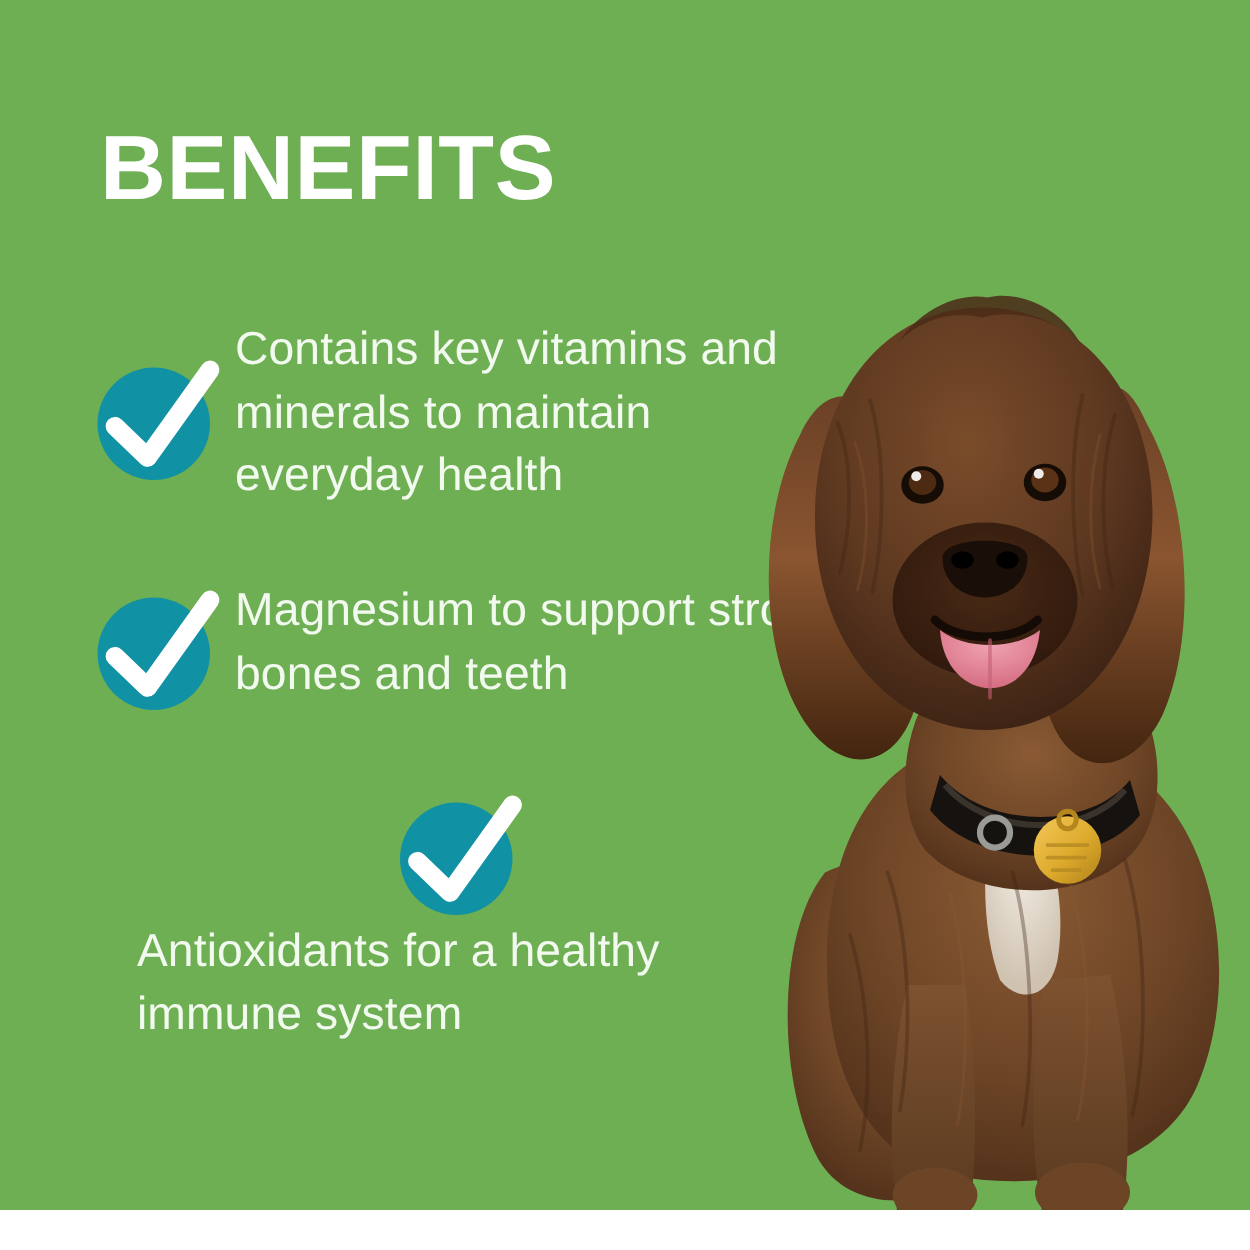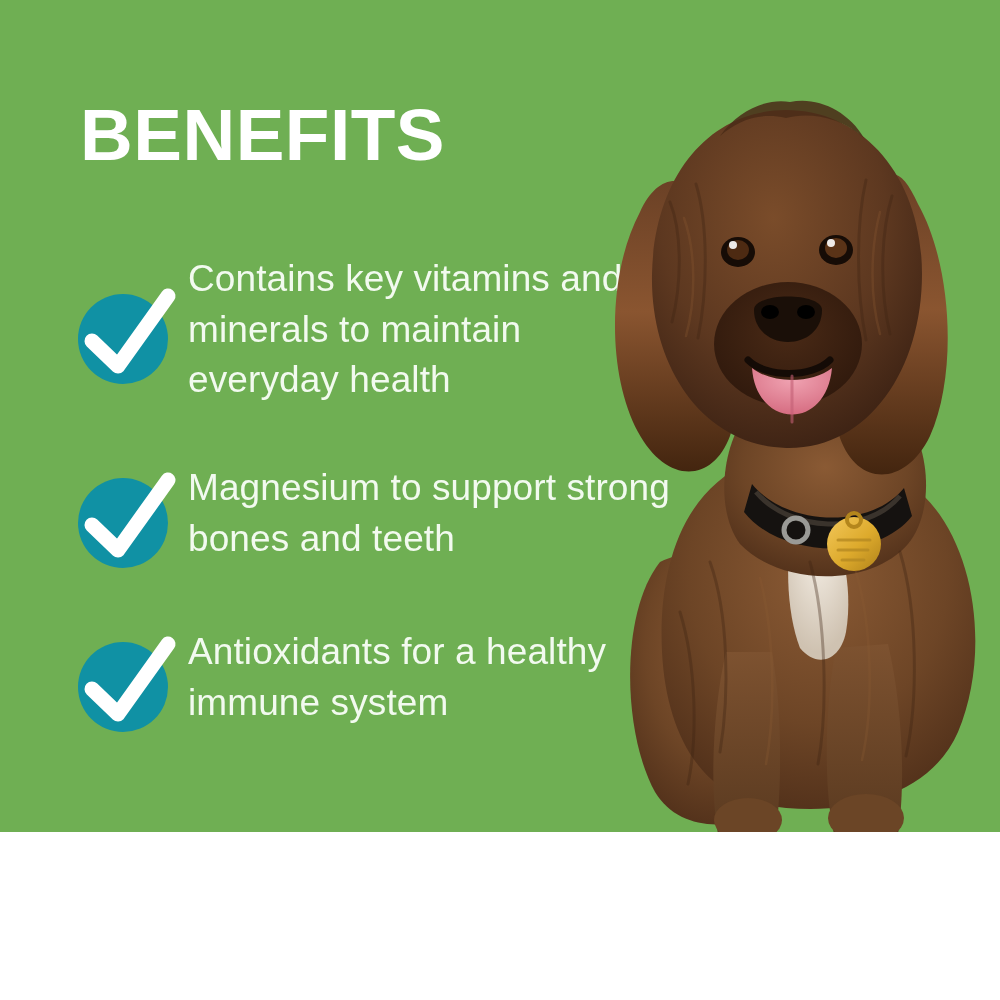--- a/index.html
+++ b/index.html
@@ -10,21 +10,21 @@
   body {
     width: 1000px;
     height: 1000px;
     overflow: hidden;
     font-family: "Liberation Sans", sans-serif;
   }
 
   #stage {
     position: relative;
     width: 1000px;
-    height: 832px;
+    height: 968px;
     background: #6faf53;
     overflow: hidden;
   }
 
   
   #page-title {
     position: absolute;
     left: 80px;
     top: 96px;
     font-family: "Liberation Sans", sans-serif;
@@ -43,21 +43,21 @@
     left: 72px;
     top: 252px;
     width: 600px;
   }
   .benefit-item {
     position: relative;
     display: flex;
     align-items: center;
     margin-bottom: 50px;
   }
-  .benefit-item:last-child { margin-bottom: 0; }
+  .benefit-item:last-child { margin-bottom: 0; flex-direction: column; }
 
   .check-badge {
     position: relative;
     flex: 0 0 auto;
     width: 116px;
     height: 100px;
     margin-top: 14px;
   }
   .check-badge svg {
     position: absolute;

